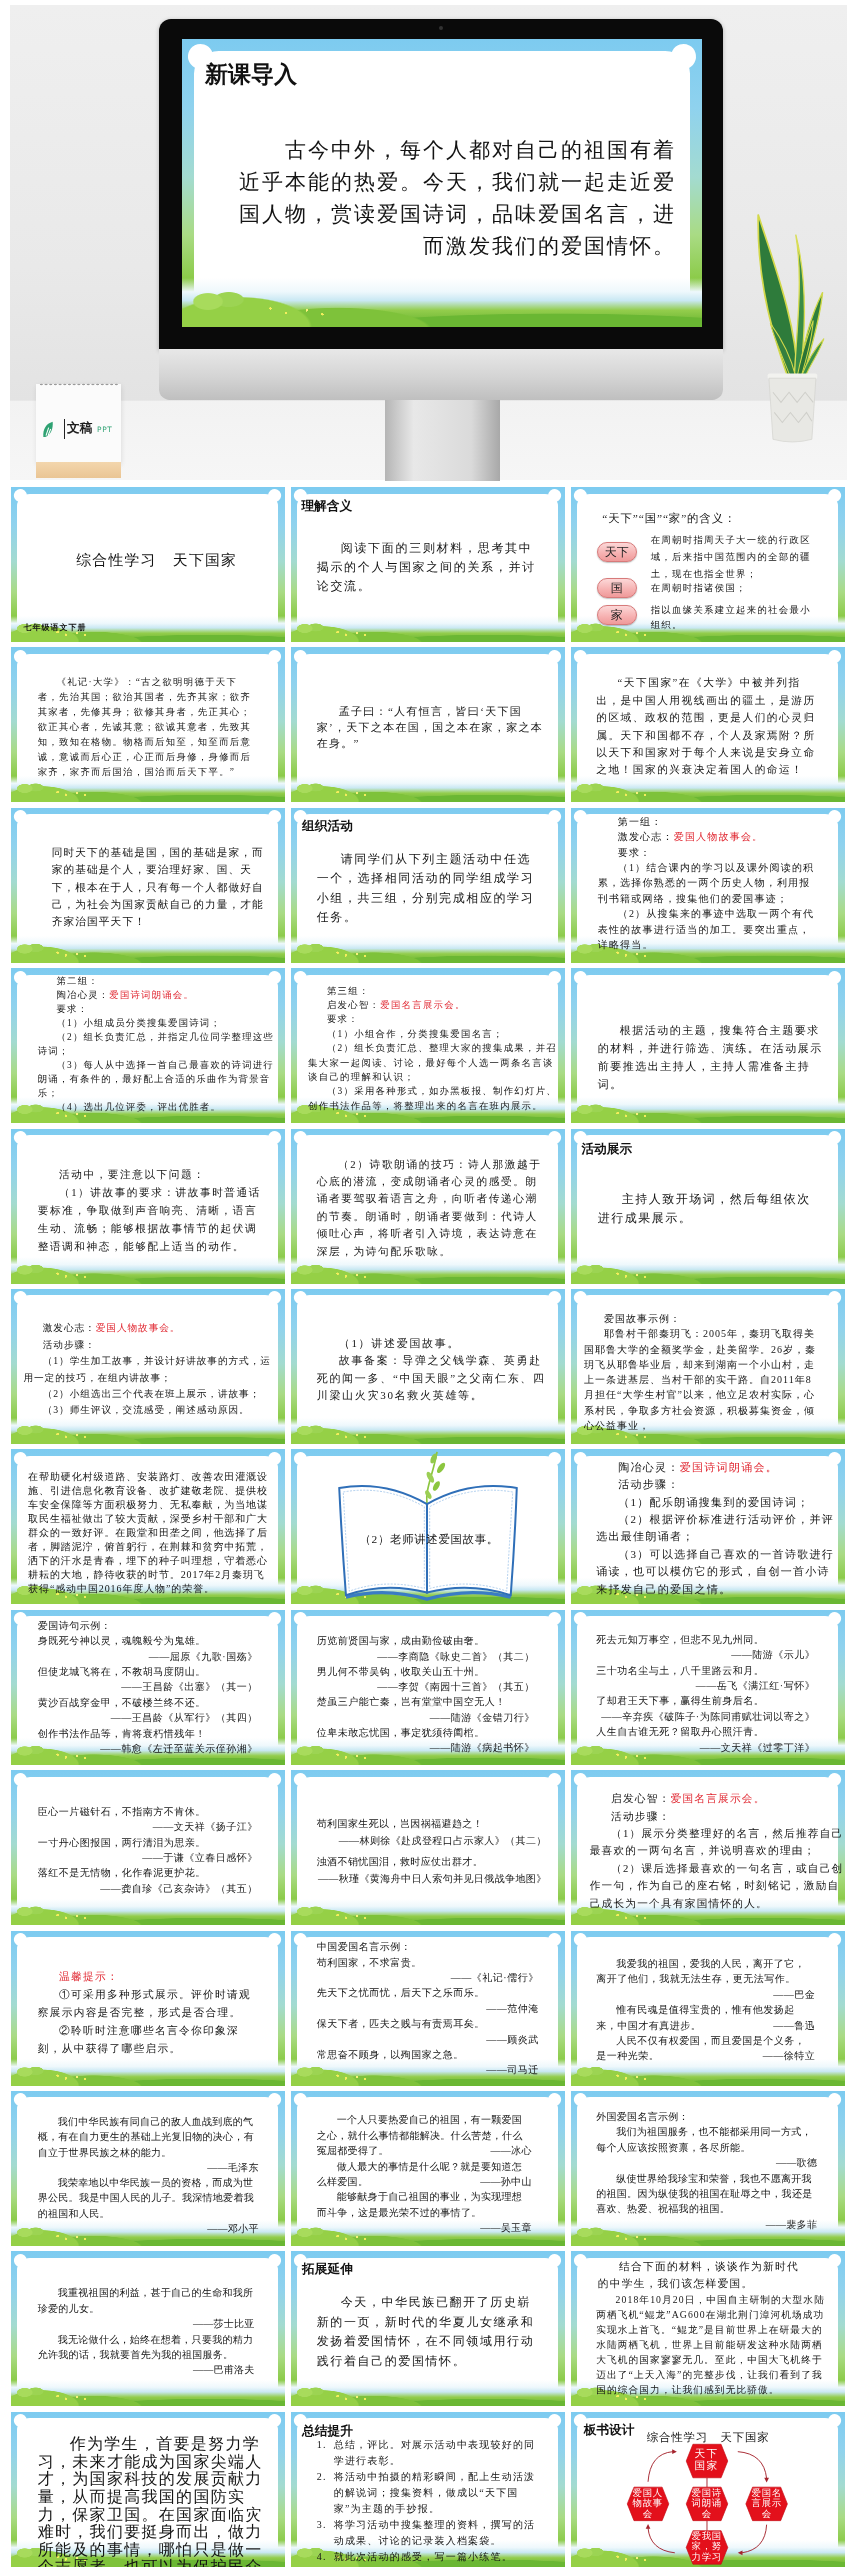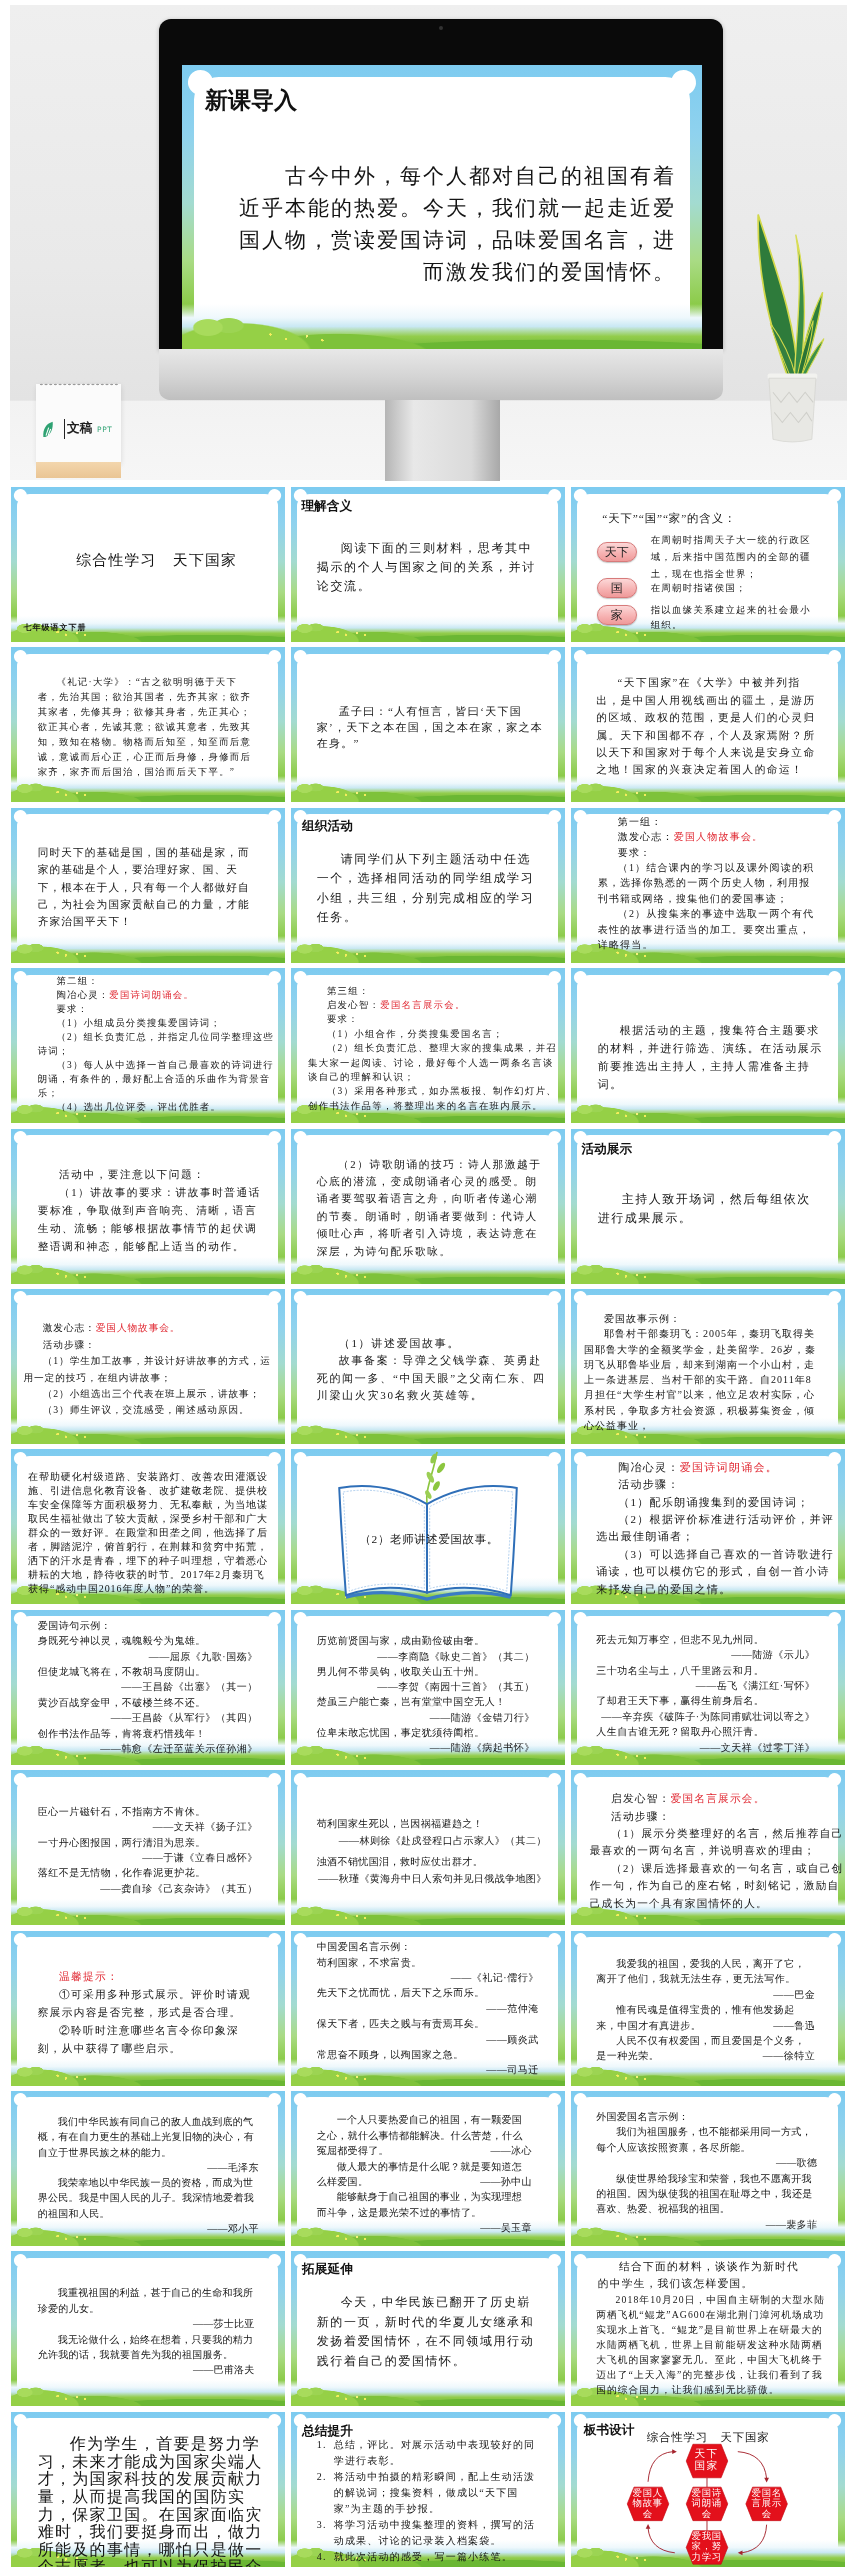--- a/index.html
+++ b/index.html
@@ -6,21 +6,21 @@
   body { width:858px; height:2576px; position:relative; background:#ffffff; overflow-x:hidden;
          font-family:"DejaVu Serif", "Liberation Serif", serif; color:#141414; }
   .abs { position:absolute; }
 
   
   .hero-bg { position:absolute; left:10px; top:5.4px; width:837px; height:475px;
     background:linear-gradient(180deg,#efefef 0%,#e9e9e9 55%,#e3e3e3 83.2%,#f2f2f2 83.4%,#f6f6f6 100%); }
   .monitor-bezel { position:absolute; left:159px; top:19px; width:564px; height:330px; background:#0a0a0a;
     border-radius:12px 12px 0 0; box-shadow:0 1.3px 4px rgba(0,0,0,.25); }
   .webcam { position:absolute; left:439px; top:26px; width:4px; height:4px; border-radius:50%; background:#333; }
-  .monitor-screen { position:absolute; left:182px; top:39px; width:591px; height:288px; overflow:hidden;margin-top:26px; }
+  .monitor-screen { position:absolute; left:182px; top:39px; width:591px; height:288px; overflow:hidden; }
   .monitor-chin { position:absolute; left:159px; top:349px; width:564px; height:51px;
     background:linear-gradient(180deg,#e8e8e8 0%,#d4d4d4 55%,#bfbfbf 100%); border-radius:0 0 10.7px 10.7px; }
   .monitor-neck { position:absolute; left:385px; top:400px; width:115px; height:81px;
     background:linear-gradient(90deg,#b5b5b5 0%,#e8e8e8 25%,#dadada 75%,#a8a8a8 100%); }
   .hero-frame { position:absolute !important; left:0; top:0; width:520px; height:288px; }
   .hero-title { position:absolute; left:23px; top:21.5px; font-family:"DejaVu Sans","Liberation Sans",sans-serif;
     font-weight:bold; font-size:23px; line-height:27px; color:#111; }
   .hero-body { position:absolute; left:54px; top:95px; width:440px; font-size:21px; letter-spacing:2px; line-height:32px; }
   .hero-body p { margin:0; text-indent:2em;text-align:right; }
 
@@ -173,21 +173,21 @@
     <div class="paper"></div>
     <div class="ground"></div>
     <div class="tb" style="left:25.5px;top:27px;width:226px;font-size:10.7px;letter-spacing:1.5px;line-height:17.4px">
       <p class="ind">“天下国家”在《大学》中被并列指出，是中国人用视线画出的疆土，是游历的区域、政权的范围，更是人们的心灵归属。天下和国都不存，个人及家焉附？所以天下和国家对于每个人来说是安身立命之地！国家的兴衰决定着国人的命运！</p>
     </div>
   </div>
 
   <div class="slide frame">
     <div class="paper"></div>
     <div class="ground"></div>
-    <div class="tb" style="left:27px;top:36px;width:221px;font-size:10.7px;letter-spacing:1.1px;line-height:17.4px">
+    <div class="tb" style="left:41px;top:36px;width:221px;font-size:10.7px;letter-spacing:1.1px;line-height:17.4px">
       <p>同时天下的基础是国，国的基础是家，而家的基础是个人，要治理好家、国、天下，根本在于人，只有每一个人都做好自己，为社会为国家贡献自己的力量，才能齐家治国平天下！</p>
     </div>
   </div>
 
   <div class="slide frame">
     <div class="paper"></div>
     <div class="ground"></div>
     <div class="h" style="left:11.4px;top:10.7px">组织活动</div>
     <div class="tb" style="left:26px;top:42px;width:224px;font-size:12px;letter-spacing:1.6px;line-height:19.4px">
       <p class="ind">请同学们从下列主题活动中任选一个，选择相同活动的同学组成学习小组，共三组，分别完成相应的学习任务。</p>

